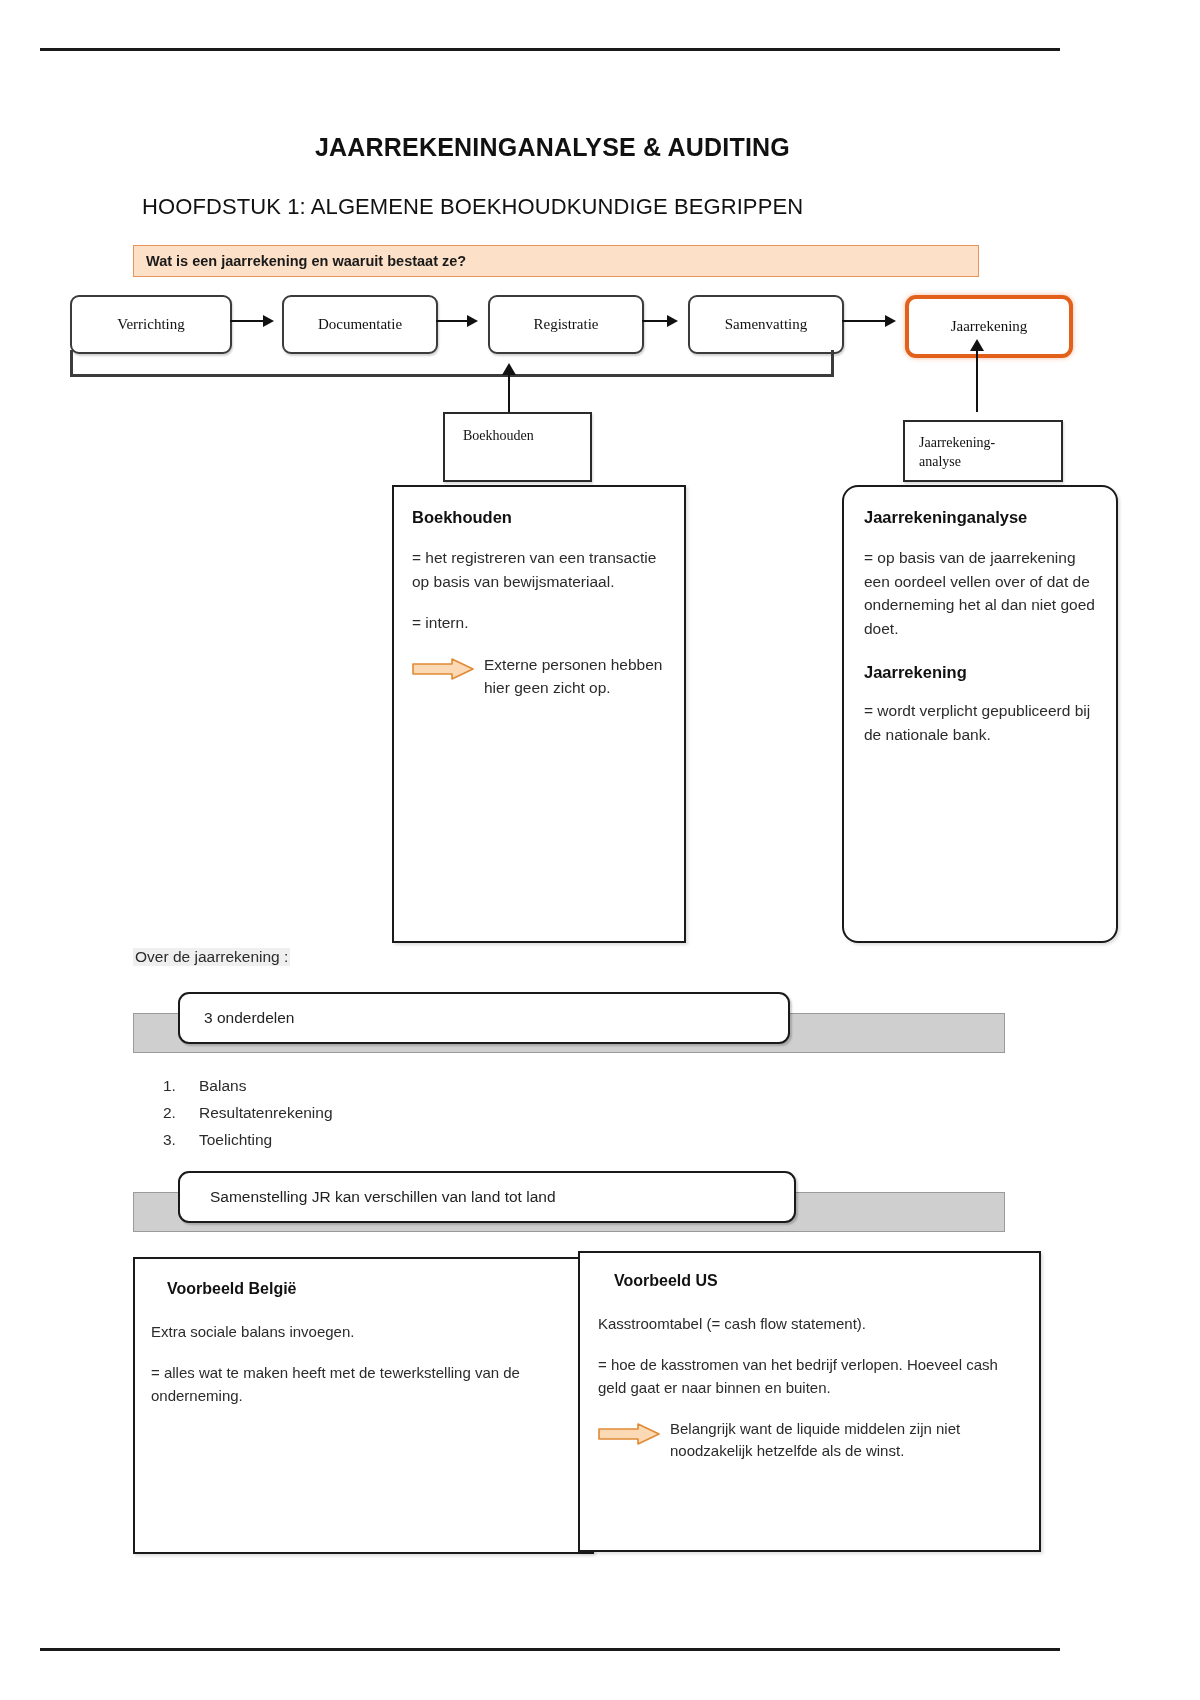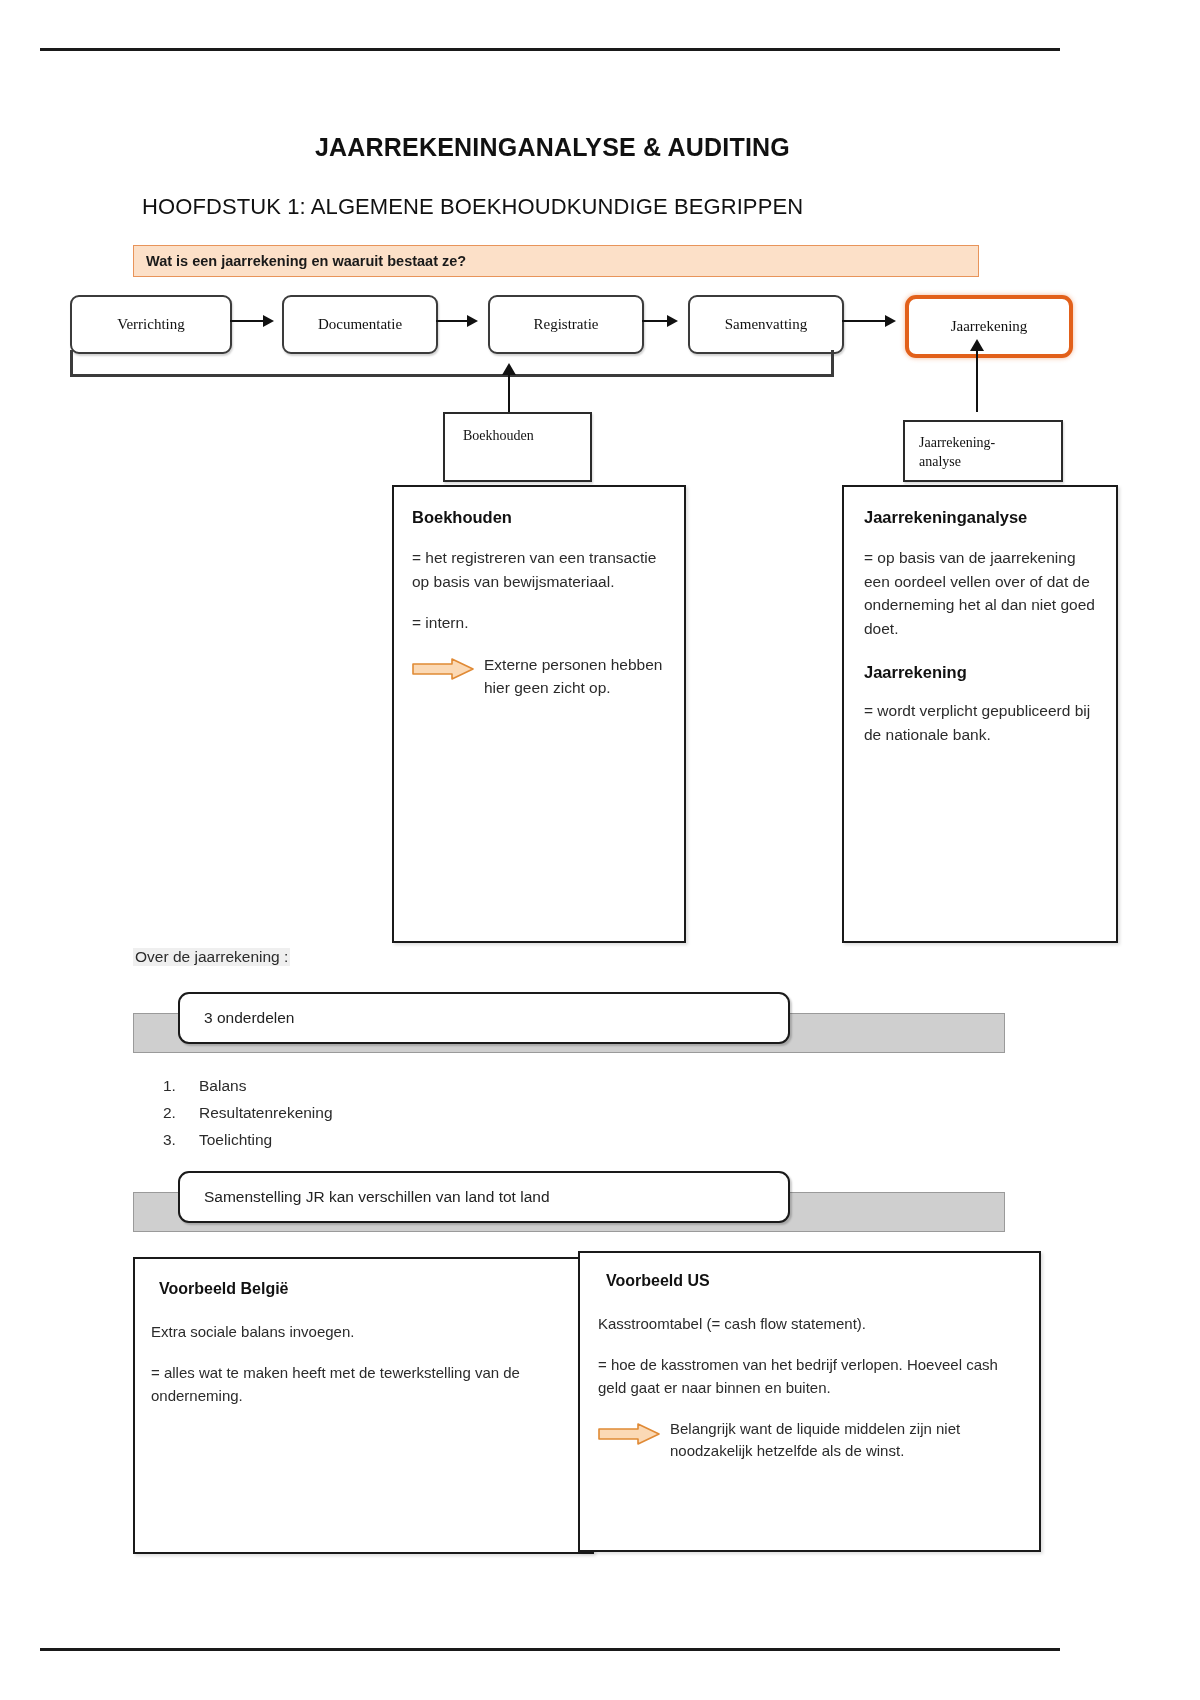--- a/index.html
+++ b/index.html
@@ -89,21 +89,21 @@
   .sbox.boekhouden{left:443px;top:412px;width:115px;height:52px;}
   .sbox.jranalyse{left:903px;top:420px;width:130px;height:46px;line-height:1.35;padding-top:12px;padding-left:14px;}
 
   
   .dbox{
     position:absolute;background:#fff;border:2.5px solid #1a1a1a;
     font-size:15.5px;line-height:1.52;color:#2b2b2b;
     box-shadow:2px 2px 3px rgba(0,0,0,.13);
   }
   .dbox.left{left:392px;top:485px;width:256px;height:436px;padding:18px 16px 0 18px;}
-  .dbox.right{left:842px;top:485px;width:238px;height:436px;padding:18px 14px 0 20px;}
+  .dbox.right{left:842px;top:485px;width:238px;height:436px;padding:18px 14px 0 20px;border-radius:16px;}
   .dbox h4{margin:0 0 16px 0;font-size:16.5px;font-weight:bold;color:#111;}
   .dbox h4.sub{margin:20px 0 14px 0;}
   .dbox p{margin:0 0 18px 0;}
 
   
   .arrow-row{display:flex;align-items:flex-start;gap:10px;margin-top:4px;}
   .blockarrow{flex:0 0 auto;margin-top:5px;}
   .arrow-text{flex:1 1 auto;line-height:1.52;}
 
   
@@ -115,37 +115,37 @@
   
   .gray-bar{position:absolute;background:#cfcfcf;border:1.5px solid #9a9a9a;}
   .gb1{left:133px;top:1013px;width:870px;height:38px;}
   .gb2{left:133px;top:1192px;width:870px;height:38px;}
   .white-pill{
     position:absolute;background:#fff;border:2px solid #1a1a1a;border-radius:11px;
     display:flex;align-items:center;
     box-shadow:2px 2px 2px rgba(0,0,0,.2);
   }
   .wp1{left:178px;top:992px;width:608px;height:48px;}
-  .wp2{left:178px;top:1171px;width:608px;height:48px;}
+  .wp2{left:178px;top:1171px;width:608px;height:48px;padding-left:6px;}
   .white-pill span{font-size:15.5px;color:#222;padding-left:24px;}
 
   
   .olist{position:absolute;left:163px;top:1072px;font-size:15.5px;color:#2b2b2b;line-height:1.75;}
   .olist .row{display:flex;}
   .olist .num{width:36px;}
 
   
   .ebox{
     position:absolute;background:#fff;border:2.5px solid #1a1a1a;
     font-size:15px;line-height:1.55;color:#2b2b2b;
     box-shadow:2px 2px 3px rgba(0,0,0,.13);
   }
   .ebox.be{left:133px;top:1257px;width:425px;height:275px;padding:18px 16px 0 16px;}
   .ebox.us{left:578px;top:1251px;width:425px;height:281px;padding:16px 16px 0 18px;}
-  .ebox h4{margin:0 0 18px 8px;font-size:16px;font-weight:bold;color:#111;}
+  .ebox h4{margin:0 0 18px 16px;font-size:16px;font-weight:bold;color:#111;}
   .ebox p{margin:0 0 18px 0;}
   .sub-indent{margin-left:34px;}
   .bold-inline{font-weight:bold;color:#111;font-size:16px;}
 </style>
 </head>
 <body>
 
 <div class="page">
 
   <div class="rule-top"></div>

